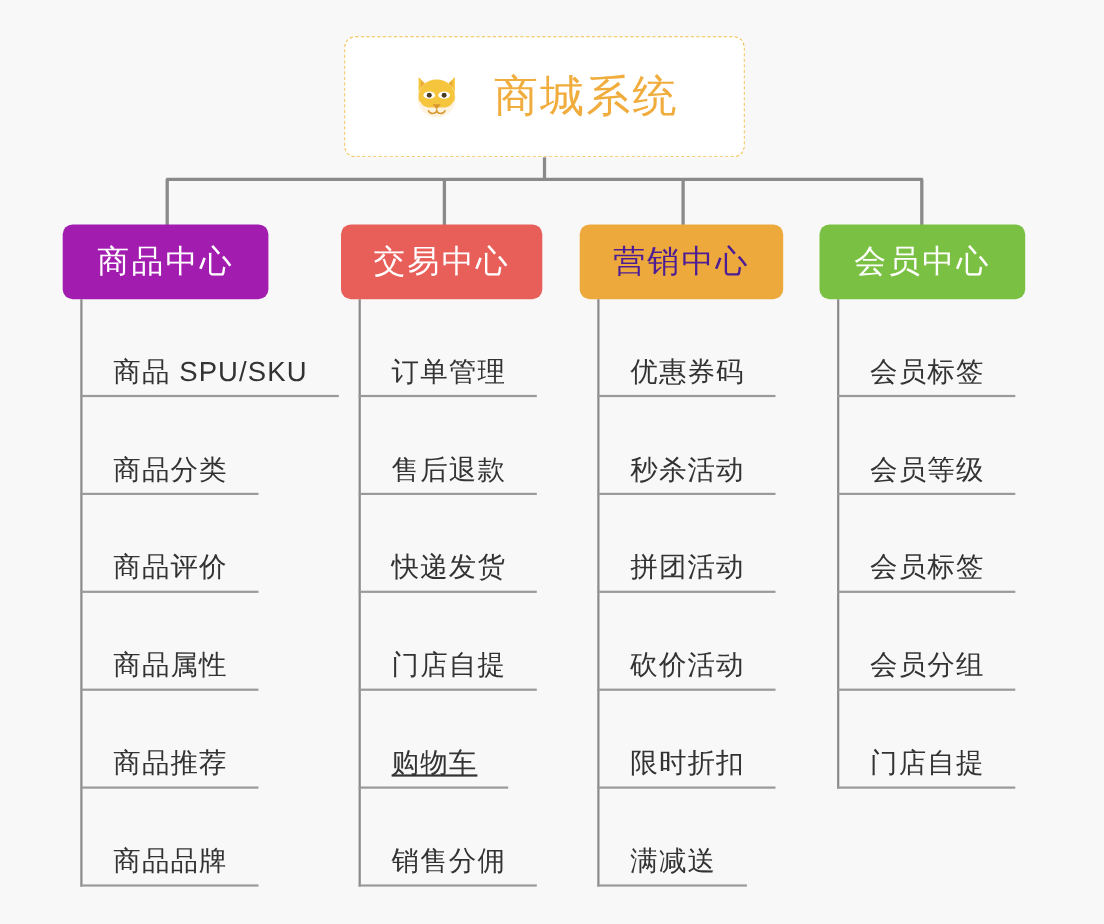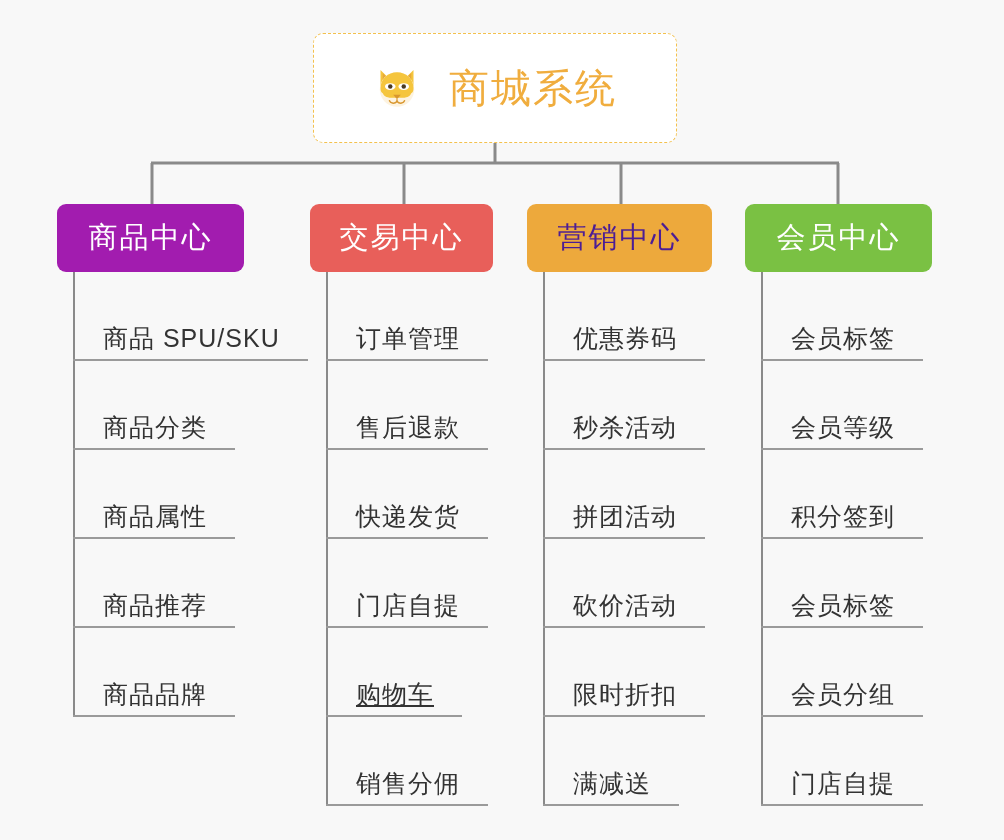--- a/index.html
+++ b/index.html
@@ -156,20 +156,23 @@
     <div class="branch-node" style="background: #a21caf; color: rgb(255, 255, 255);">商品中心</div>
   </div>
   <div class="leaf-column col-1" style="border-left-color: rgb(138, 138, 138);">
     <div class="leaf-item">
         <span class="leaf-text" style="border-bottom-color: rgb(154, 154, 154);">商品 SPU/SKU</span>
       </div>
     <div class="leaf-item">
         <span class="leaf-text" style="border-bottom-color: rgb(154, 154, 154);">商品分类</span>
       </div>
     <div class="leaf-item">
+        <span class="leaf-text" style="border-bottom-color: rgb(154, 154, 154);">商品评价</span>
+      </div>
+    <div class="leaf-item">
         <span class="leaf-text" style="border-bottom-color: rgb(154, 154, 154);">商品属性</span>
       </div>
     <div class="leaf-item">
         <span class="leaf-text" style="border-bottom-color: rgb(154, 154, 154);">商品推荐</span>
       </div>
     <div class="leaf-item">
         <span class="leaf-text" style="border-bottom-color: rgb(154, 154, 154);">商品品牌</span>
       </div>
   </div>
 
@@ -225,23 +228,20 @@
     <div class="branch-node" style="background: rgb(122, 193, 67); color: rgb(255, 255, 255);">会员中心</div>
   </div>
   <div class="leaf-column col-4" style="border-left-color: rgb(138, 138, 138);">
     <div class="leaf-item">
         <span class="leaf-text" style="border-bottom-color: rgb(154, 154, 154);">会员标签</span>
       </div>
     <div class="leaf-item">
         <span class="leaf-text" style="border-bottom-color: rgb(154, 154, 154);">会员等级</span>
       </div>
     <div class="leaf-item">
-        <span class="leaf-text" style="border-bottom-color: rgb(154, 154, 154);">积分签到</span>
-      </div>
-    <div class="leaf-item">
         <span class="leaf-text" style="border-bottom-color: rgb(154, 154, 154);">会员标签</span>
       </div>
     <div class="leaf-item">
         <span class="leaf-text" style="border-bottom-color: rgb(154, 154, 154);">会员分组</span>
       </div>
     <div class="leaf-item">
         <span class="leaf-text" style="border-bottom-color: rgb(154, 154, 154);">门店自提</span>
       </div>
   </div>
 

